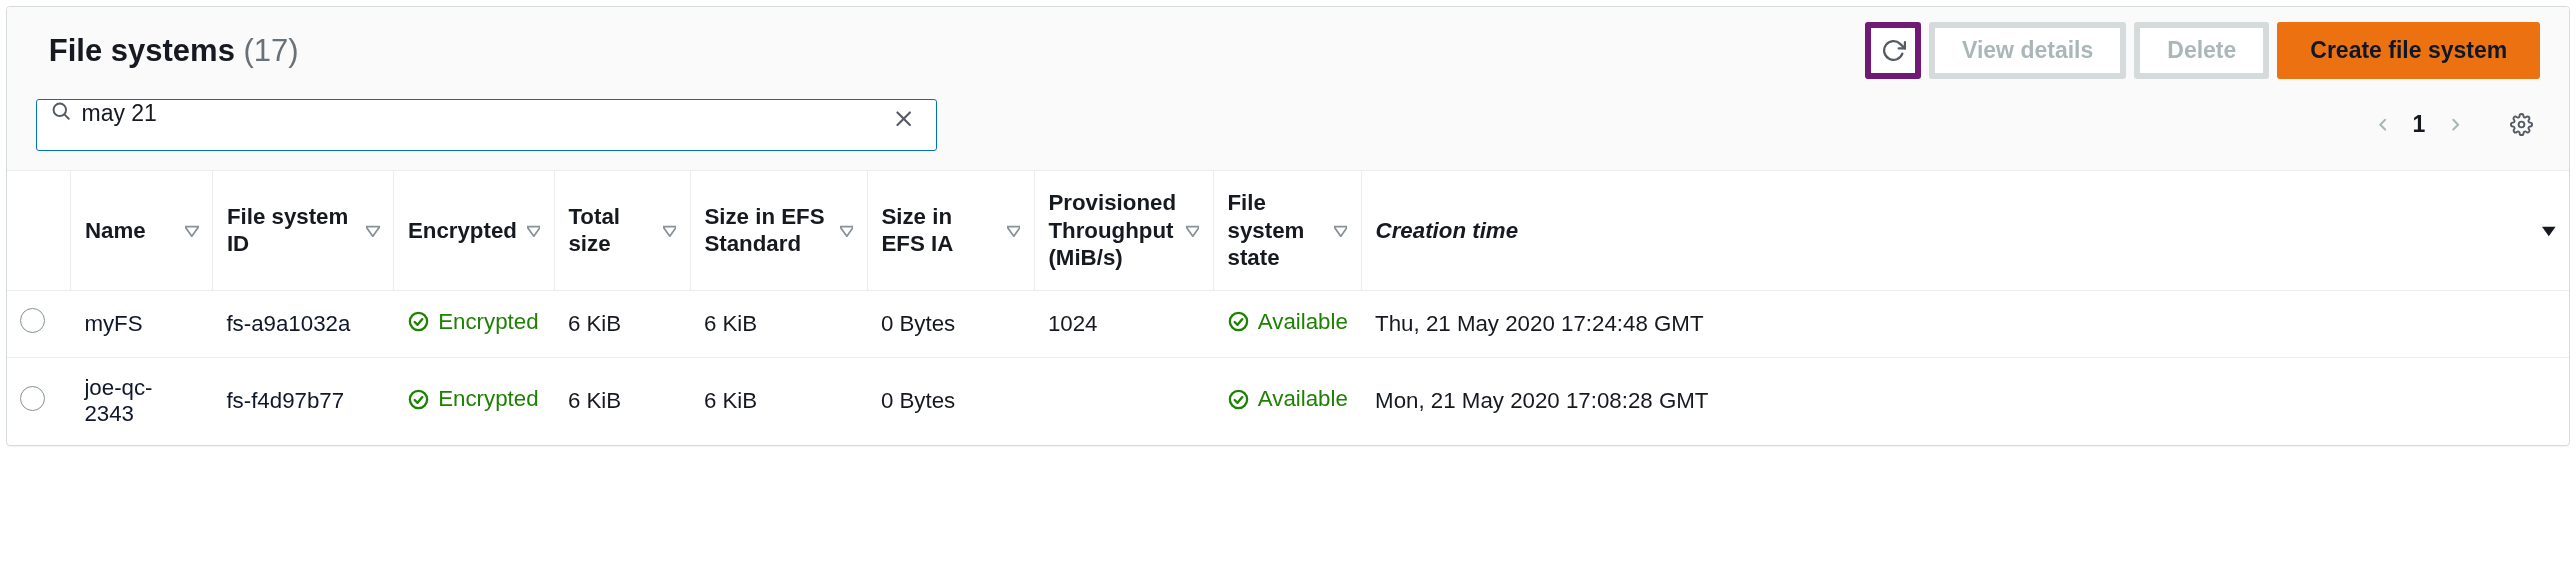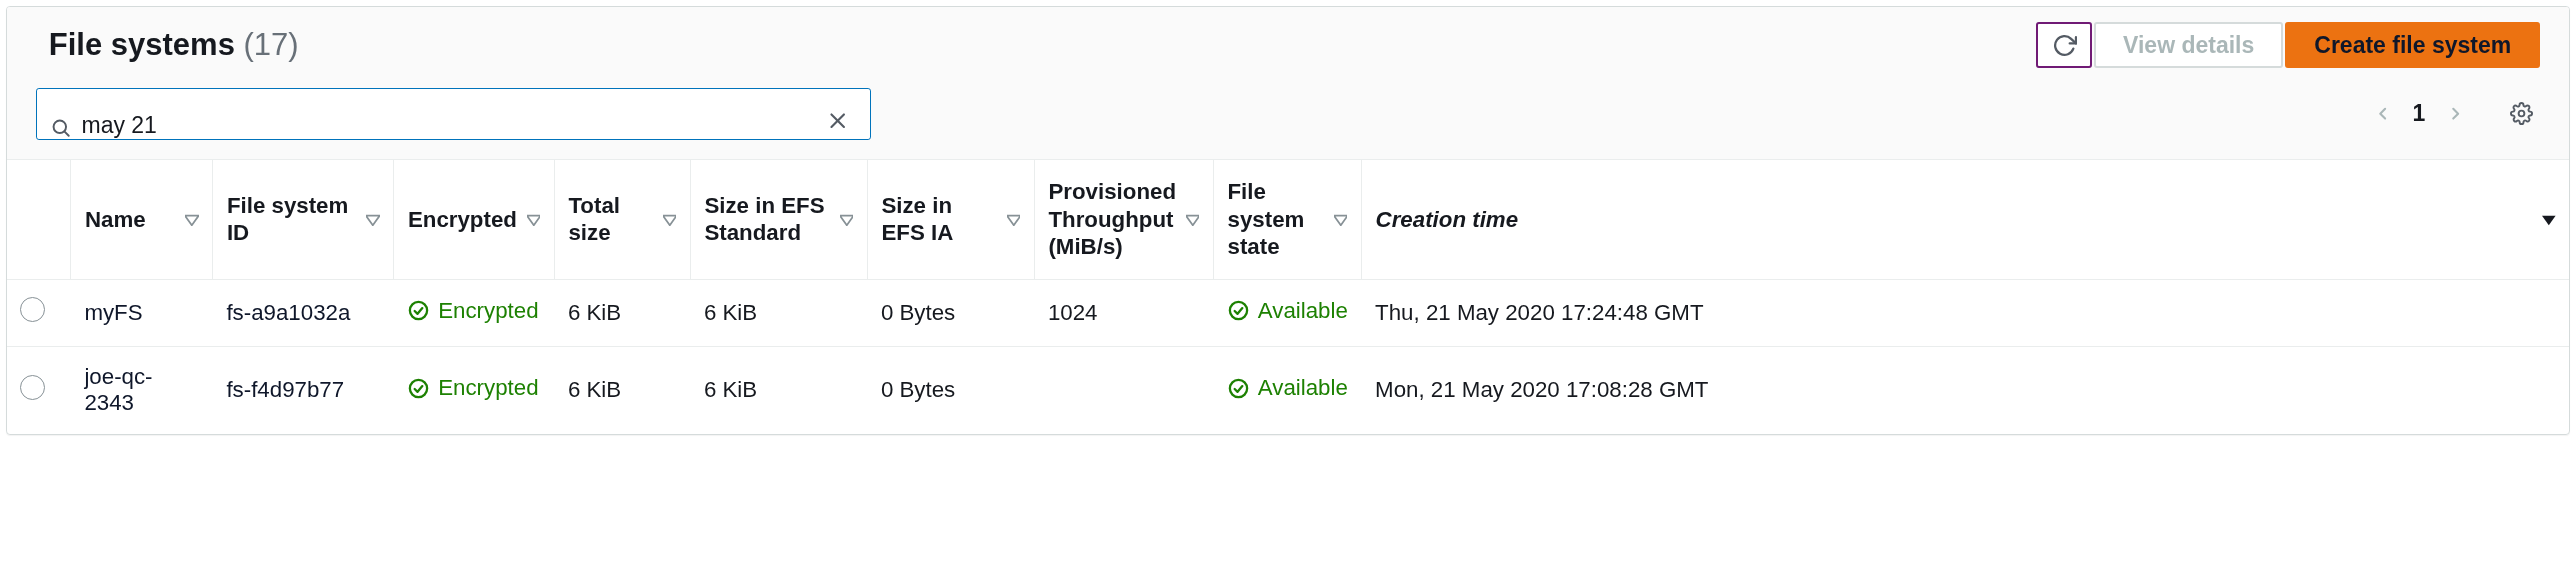--- a/index.html
+++ b/index.html
@@ -30,29 +30,29 @@
   }
   .title-count {
     font-weight: 400;
     color: #687078;
   }
   .spacer { flex: 1; }
   .btn {
     display: inline-flex;
     align-items: center;
     justify-content: center;
-    height: 46px;
+    height: 57px;
     padding: 0 27px;
     border-radius: 2.9px;
-    border: 2px solid #701a75;
+    border: 6px solid #701a75;
     background: #fff;
     color: #545b64;
     font-size: 23px;
     font-weight: 700;
-    margin-left: 2px;
+    margin-left: 8px;
     cursor: pointer;
   }
   .btn-icon {
     width: 56px;
     padding: 0;
   }
   .btn-disabled {
     border-color: #d5dbdb;
     color: #aab7b8;
     cursor: default;
@@ -64,22 +64,22 @@
   }
   .filter-row {
     display: flex;
     align-items: center;
     gap: 13.6px;
     padding: 7.8px 29px 19.4px 29px;
     background: #fafafa;
   }
   .search-wrap {
     display: flex;
-    align-items: flex-end;
-    width: 835px;
+    align-items: flex-start;
+    width: 901px;
     height: 52px;
     border: 1.9px solid #0073bb;
     border-radius: 2.9px;
     background: #fff;
     padding: 0 13.6px;
   }
   .search-input {
     flex: 1;
     border: none;
     outline: none;
@@ -168,20 +168,21 @@
     <div class="spacer"></div>
     <button class="btn btn-icon">
       <span>
         <svg width="25" height="25" viewBox="0 0 24 24" fill="none" stroke="currentColor" stroke-width="2.2" stroke-linecap="round" stroke-linejoin="round">
             <polyline points="23 4 23 10 17 10"></polyline>
             <path d="M20.49 15a9 9 0 1 1-2.12-9.36L23 10"></path>
           </svg>
       </span>
     </button>
     <button class="btn btn-disabled">View details</button>
+    <button class="btn btn-disabled">Delete</button>
     <button class="btn btn-primary">Create file system</button>
   </div>
 
   <div class="filter-row">
     <div class="search-wrap">
       <span>
         <svg width="21.4" height="21.4" viewBox="0 0 24 24" fill="none" stroke="#545b64" stroke-width="2.2" stroke-linecap="round" stroke-linejoin="round">
             <circle cx="11" cy="11" r="7"></circle>
             <line x1="21" y1="21" x2="16.65" y2="16.65"></line>
           </svg>

